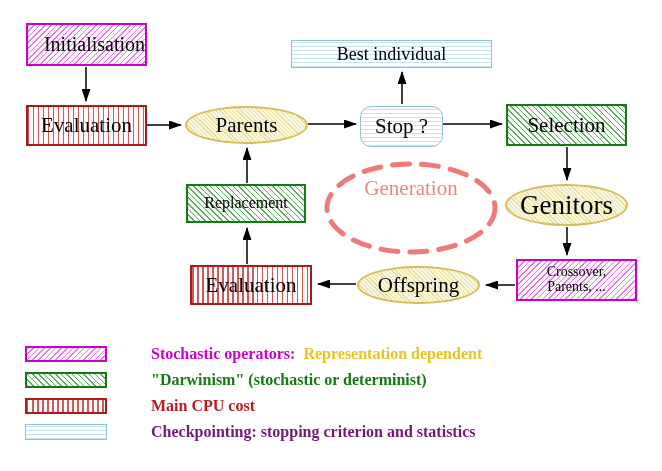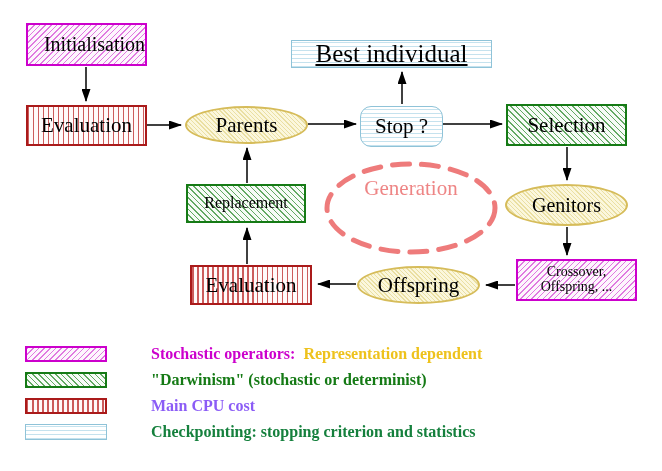--- a/index.html
+++ b/index.html
@@ -39,22 +39,22 @@
     color:#ee8585; font-size:21px;
   }
   
   .swatch { position:absolute; left:25px; width:82px; height:16px; box-sizing:border-box; }
   .legend-text {
     position:absolute; left:122px; font-size:16px; font-weight:bold; white-space:nowrap;margin-left:29px;
   }
   .lg-magenta { color:#cc00cc; }
   .lg-gold    { color:#eec21c; }
   .lg-green   { color:#157a15; }
-  .lg-red     { color:#8b5cf6; }
-  .lg-blue    { color:#15803d; }
+  .lg-red     { color:#b91c1c; }
+  .lg-blue    { color:#701a75; }
 </style>
 </head>
 <body>
 
 <div id="stage">
 
   <svg class="overlay" width="662" height="471" viewBox="0 0 662 471">
     <defs>
       <marker id="ah" markerWidth="13" markerHeight="9" refX="12" refY="4.5" orient="auto" markerUnits="userSpaceOnUse">
         <path d="M0,0 L13,4.5 L0,9 Z" fill="#000"></path>
@@ -81,39 +81,39 @@
   </div>
 
   <div class="node vlines-red" style="left:26px; top:105px; width:121px; height:41px; font-size:21px;">
     <span>Evaluation</span>
   </div>
 
   <div class="node ellipse-yellow" style="left:185px; top:106px; width:123px; height:38px; font-size:21px;">
     <span>Parents</span>
   </div>
 
-  <div class="node hlines-cyan" style="left:291px; top:40px; width:201px; height:28px; font-size:25px;text-decoration:underline;">
+  <div class="node hlines-cyan" style="left:291px; top:40px; width:201px; height:28px; font-size:18px;">
     <span>Best individual</span>
   </div>
 
   <div class="node hlines-cyan rounded" style="left:360px; top:106px; width:83px; height:41px; font-size:21px;">
     <span>Stop ?</span>
   </div>
 
   <div class="node hatch-green" style="left:506px; top:104px; width:121px; height:42px; font-size:21px;">
     <span>Selection</span>
   </div>
 
-  <div class="node ellipse-yellow" style="left:505px; top:184px; width:123px; height:42px; font-size:20px;">
+  <div class="node ellipse-yellow" style="left:505px; top:184px; width:123px; height:42px; font-size:27px;">
     <span>Genitors</span>
   </div>
 
   <div class="node hatch-magenta" style="left:516px; top:259px; width:121px; height:42px; font-size:14px; flex-direction:column;">
     <span>Crossover,</span>
-    <span>Offspring, ...</span>
+    <span>Parents, ...</span>
   </div>
 
   <div class="node ellipse-yellow" style="left:357px; top:266px; width:123px; height:38px; font-size:21px;">
     <span>Offspring</span>
   </div>
 
   <div class="node vlines-red" style="left:190px; top:265px; width:122px; height:40px; font-size:21px;">
     <span>Evaluation</span>
   </div>
 

